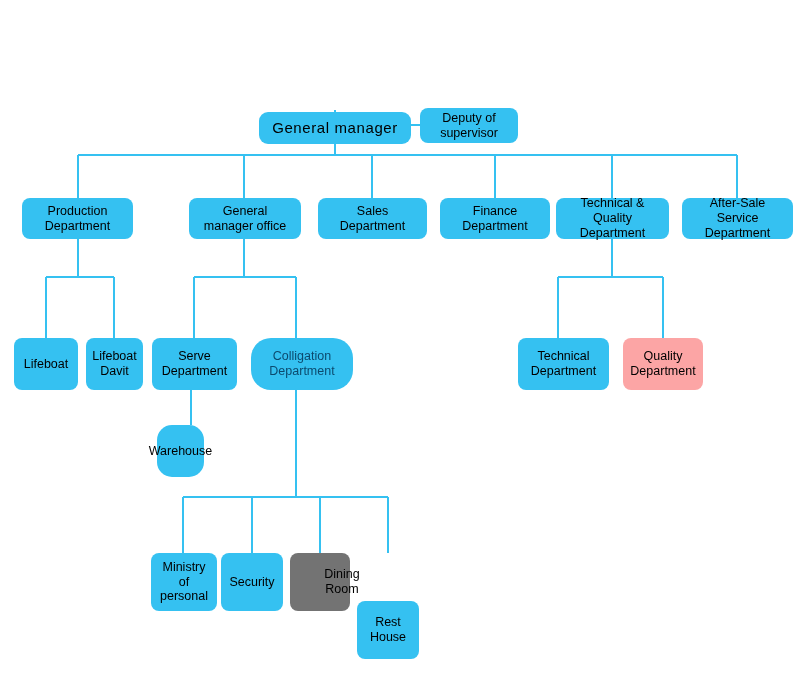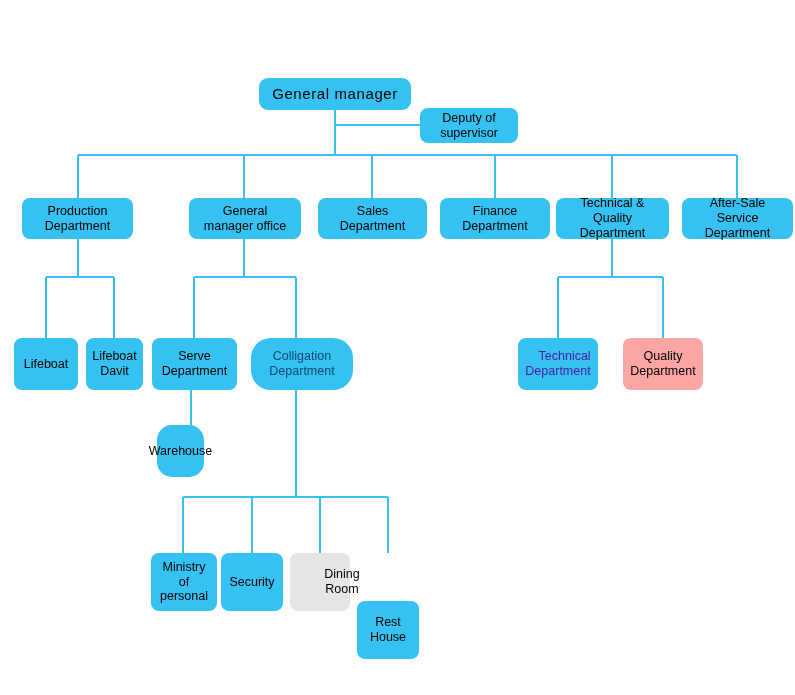--- a/index.html
+++ b/index.html
@@ -36,20 +36,21 @@
     font-size: 12.5px;
     line-height: 1.18;
     font-weight: 400;
     padding: 2px 4px;
     white-space: pre-line;
   }
   .node.root {
     font-size: 15px;
     letter-spacing: 0.6px;
     border-radius: 9px;
+    margin-top: 34px;
   }
 </style>
 </head>
 <body>
 
 <div id="chart-root">
   <svg id="connector-layer" viewBox="0 0 795 695" xmlns="http://www.w3.org/2000/svg">
       <line x1="335" y1="110" x2="335" y2="155" stroke="#35c1f1" stroke-width="1.6" shape-rendering="crispEdges"></line>
       <line x1="335" y1="125" x2="420" y2="125" stroke="#35c1f1" stroke-width="1.6" shape-rendering="crispEdges"></line>
       <line x1="78" y1="155" x2="737" y2="155" stroke="#35c1f1" stroke-width="1.6" shape-rendering="crispEdges"></line>
@@ -95,26 +96,26 @@
 Department</div>
       <div class="node" style="left: 682px; top: 198px; width: 111px; height: 41px; background: rgb(53, 193, 241); color: rgb(0, 0, 0);">After-Sale
 Service Department</div>
       <div class="node" style="left: 14px; top: 338px; width: 64px; height: 52px; background: rgb(53, 193, 241); color: rgb(0, 0, 0);">Lifeboat</div>
       <div class="node" style="left: 86px; top: 338px; width: 57px; height: 52px; background: rgb(53, 193, 241); color: rgb(0, 0, 0);">Lifeboat
 Davit</div>
       <div class="node" style="left: 152px; top: 338px; width: 85px; height: 52px; background: rgb(53, 193, 241); color: rgb(0, 0, 0);">Serve
 Department</div>
       <div class="node" style="left: 251px; top: 338px; width: 102px; height: 52px; background: rgb(53, 193, 241); color: #0c4a6e; border-radius: 20px;">Colligation
 Department</div>
-      <div class="node" style="left: 518px; top: 338px; width: 80px; height: 52px; background: rgb(53, 193, 241); color: #4c1d95; text-align: right;">Technical
+      <div class="node" style="left: 518px; top: 338px; width: 91px; height: 52px; background: rgb(53, 193, 241); color: #000000;">Technical
 Department</div>
       <div class="node" style="left: 623px; top: 338px; width: 80px; height: 52px; background: #fca5a5; color: rgb(0, 0, 0);">Quality
 Department</div>
       <div class="node" style="left: 157px; top: 425px; width: 47px; height: 52px; background: rgb(53, 193, 241); color: rgb(0, 0, 0); border-radius: 15px;">Warehouse</div>
       <div class="node" style="left: 151px; top: 553px; width: 66px; height: 58px; background: rgb(53, 193, 241); color: rgb(0, 0, 0);">Ministry
 of  personal</div>
       <div class="node" style="left: 221px; top: 553px; width: 62px; height: 58px; background: rgb(53, 193, 241); color: rgb(0, 0, 0);">Security</div>
-      <div class="node" style="left: 290px; top: 553px; width: 60px; height: 58px; background: #e5e5e5; color: rgb(0, 0, 0); padding-left: 48px;">Dining
+      <div class="node" style="left: 290px; top: 553px; width: 60px; height: 58px; background: #737373; color: rgb(0, 0, 0); padding-left: 48px;">Dining
 Room</div>
       <div class="node" style="left: 357px; top: 553px; width: 62px; height: 58px; background: rgb(53, 193, 241); color: rgb(0, 0, 0); margin-top: 48px;">Rest
 House</div>
     </div>
 </div>
 
 </body></html>

